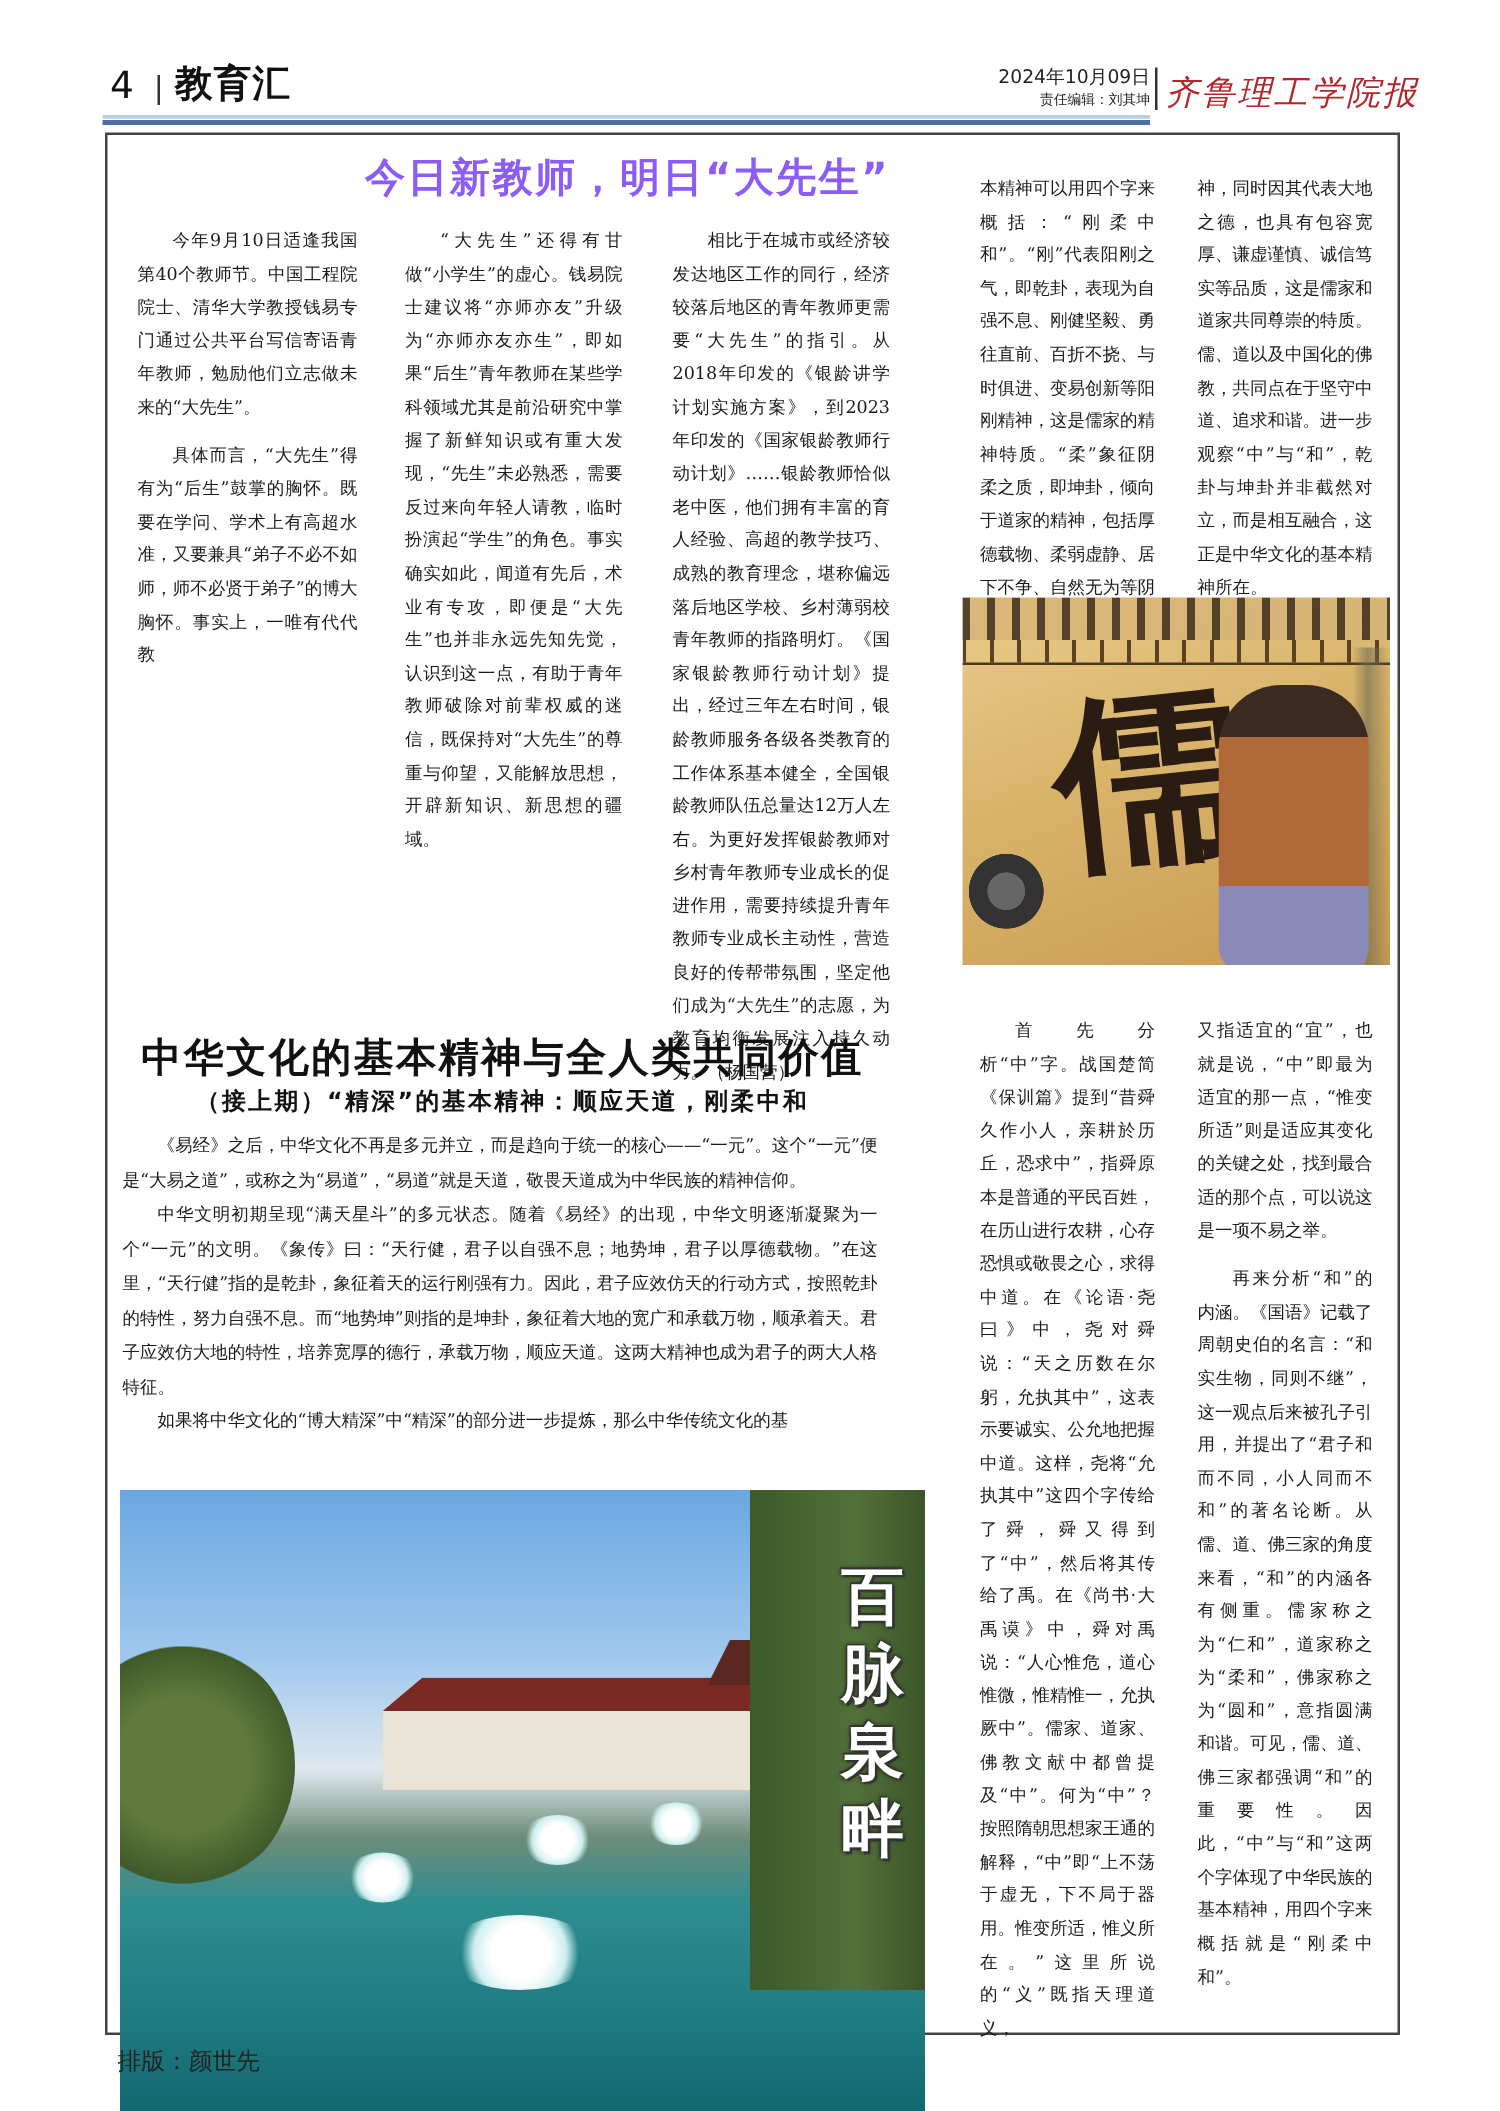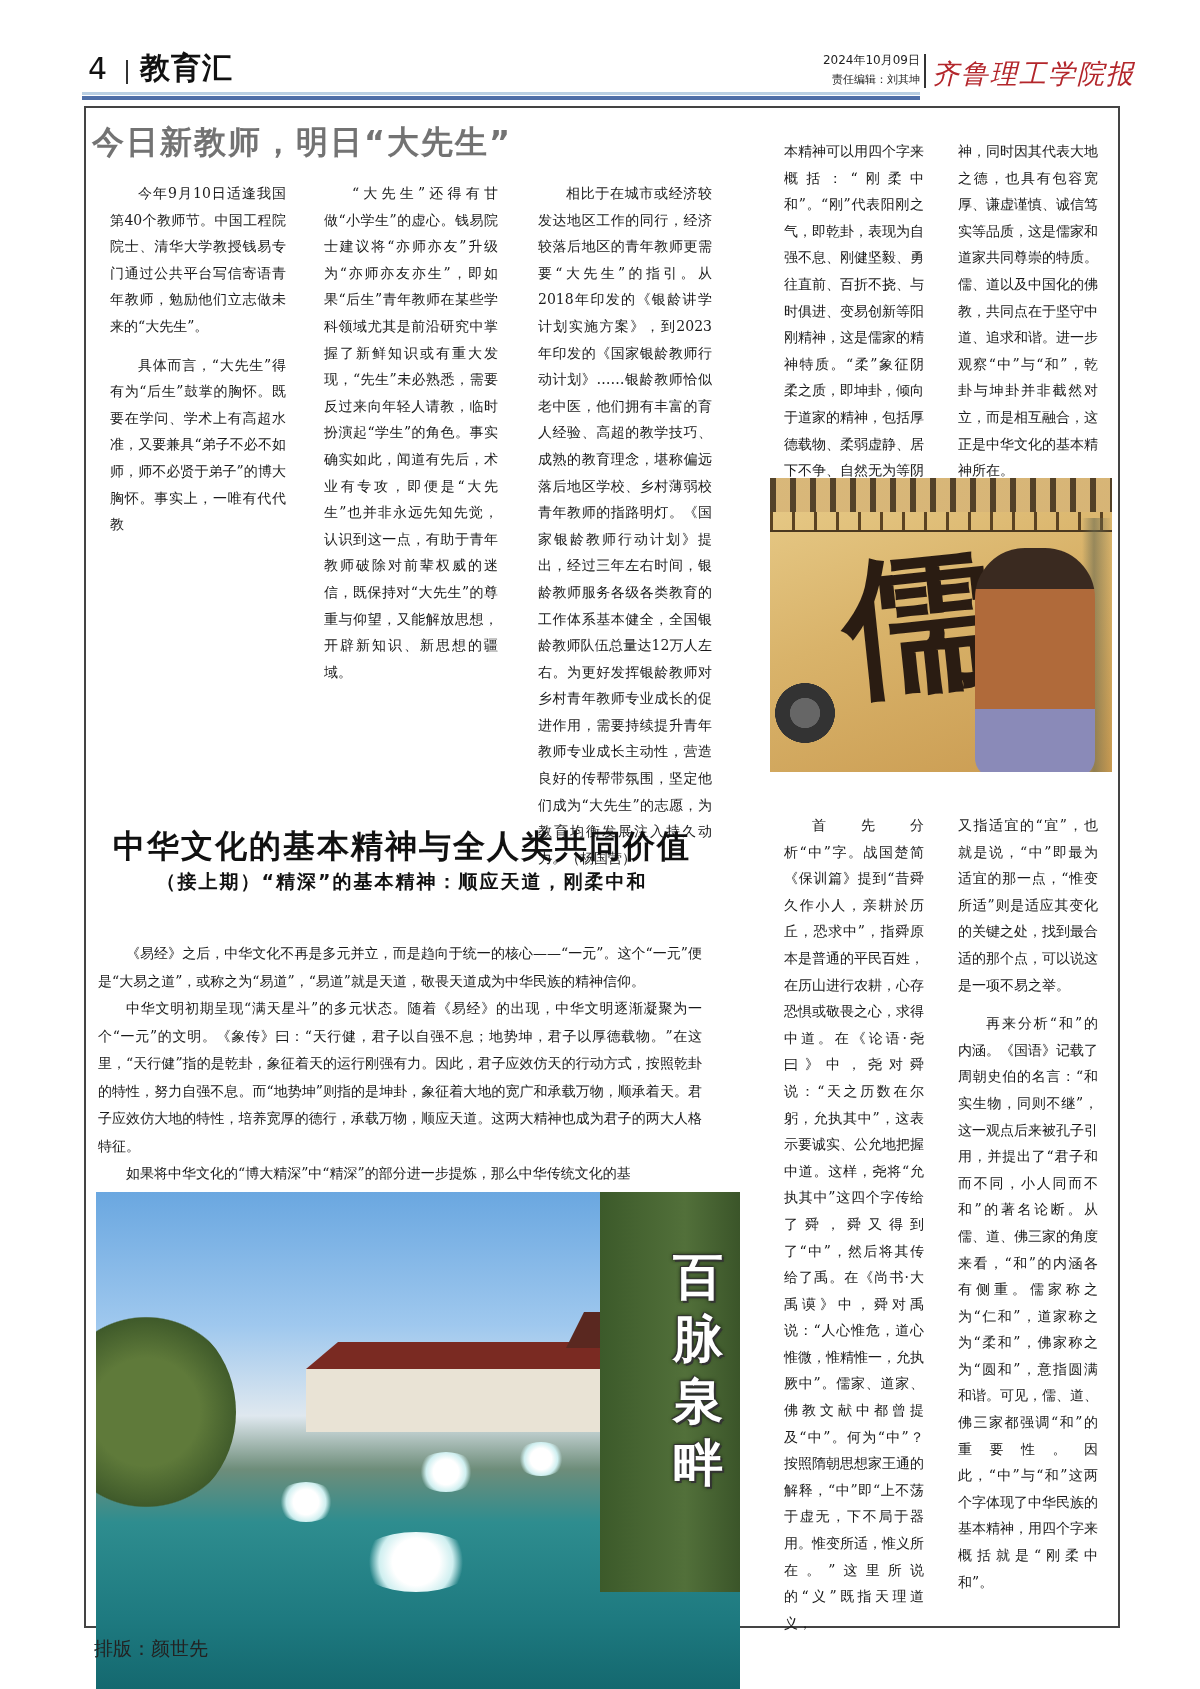--- a/index.html
+++ b/index.html
@@ -6,49 +6,49 @@
   body { width: 1200px; height: 1689px; position: relative; overflow: hidden;
          font-family: "DejaVu Serif", "Liberation Serif", serif; color: #1a1a1a; }
 
   
   .hdr-page { position: absolute; left: 88px; top: 52px; font-family: "DejaVu Sans", sans-serif;
               font-size: 30px; line-height: 34px; color: #111; }
   .hdr-sep { position: absolute; left: 126px; top: 60px; width: 2px; height: 24px; background: #333; }
   .hdr-section { position: absolute; left: 140px; top: 50px; font-family: "DejaVu Sans", sans-serif;
                  font-weight: bold; font-size: 30px; line-height: 36px; letter-spacing: 1px; color: #111; }
   .hdr-date { position: absolute; right: 280px; top: 52px; font-family: "DejaVu Sans", sans-serif;
-              font-size: 12px; color: #222; text-align: right; }
+              font-size: 15px; color: #222; text-align: right; }
   .hdr-editor { position: absolute; right: 280px; top: 72px; font-family: "DejaVu Sans", sans-serif;
                 font-size: 11px; color: #222; text-align: right; }
   .hdr-vbar { position: absolute; left: 924px; top: 54px; width: 2px; height: 34px; background: #333; }
   .hdr-mast { position: absolute; left: 932px; top: 56px; font-family: "DejaVu Serif", serif;
               font-style: italic; font-weight: normal; font-size: 27px; color: #b3262b; letter-spacing: 2px; }
   .hdr-rule1 { position: absolute; left: 82px; top: 92px; width: 838px; height: 3px; background: #b9cfe3; }
   .hdr-rule2 { position: absolute; left: 82px; top: 96px; width: 838px; height: 4px; background: #4f6fa8; }
 
   
   .frame { position: absolute; left: 84px; top: 106px; width: 1036px; height: 1522px;
            border: 2px solid #444; box-sizing: border-box; }
 
   .col { position: absolute; font-size: 14px; line-height: 26.6px; text-align: justify; }
   .col p { margin: 12px; text-indent: 2em; }
   .col p.noind { text-indent: 0; }
 
-  .title1 { position: absolute; left: 92px; top: 122px; width: 620px; text-align: left;
+  .title1 { position: absolute; left: 92px; top: 122px; width: 620px; text-align: right;
             font-family: "DejaVu Sans", sans-serif; font-weight: bold; font-size: 32px; line-height: 40px;
-            letter-spacing: 2px; color: #737373; }
+            letter-spacing: 2px; color: #8b5cf6; }
 
   .title2 { position: absolute; left: 92px; top: 826px; width: 620px; text-align: center;
             font-family: "DejaVu Sans", sans-serif; font-weight: bold; font-size: 32px; line-height: 40px;
             letter-spacing: 2px; color: #111; }
   .subtitle2 { position: absolute; left: 92px; top: 868px; width: 620px; text-align: center;
                font-family: "DejaVu Sans", sans-serif; font-weight: bold; font-size: 19px; line-height: 26px;
                letter-spacing: 2px; color: #111; }
 
-  .wide { position: absolute; left: 98px; width: 604px; font-size: 14px; line-height: 27.5px; text-align: justify; margin-top: 36px; }
+  .wide { position: absolute; left: 98px; width: 604px; font-size: 14px; line-height: 27.5px; text-align: justify; }
   .wide p { margin: 0; text-indent: 2em; }
 
   
   .img-confucius { position: absolute; left: 770px; top: 478px; width: 342px; height: 294px; overflow: hidden;
                    background: linear-gradient(160deg, #e8cc8a 0%, #d9b36a 45%, #c99a50 100%); }
   .img-confucius .border-top { position: absolute; left: 0; top: 0; right: 0; height: 34px;
                    background: repeating-linear-gradient(90deg, #3a2b1a 0 6px, #d6b477 6px 20px); opacity: 0.85; }
   .img-confucius .border-top2 { position: absolute; left: 0; top: 34px; right: 0; height: 18px;
                    background: repeating-linear-gradient(90deg, #5b4322 0 3px, transparent 3px 22px);
                    border-bottom: 2px solid #4a3820; }

